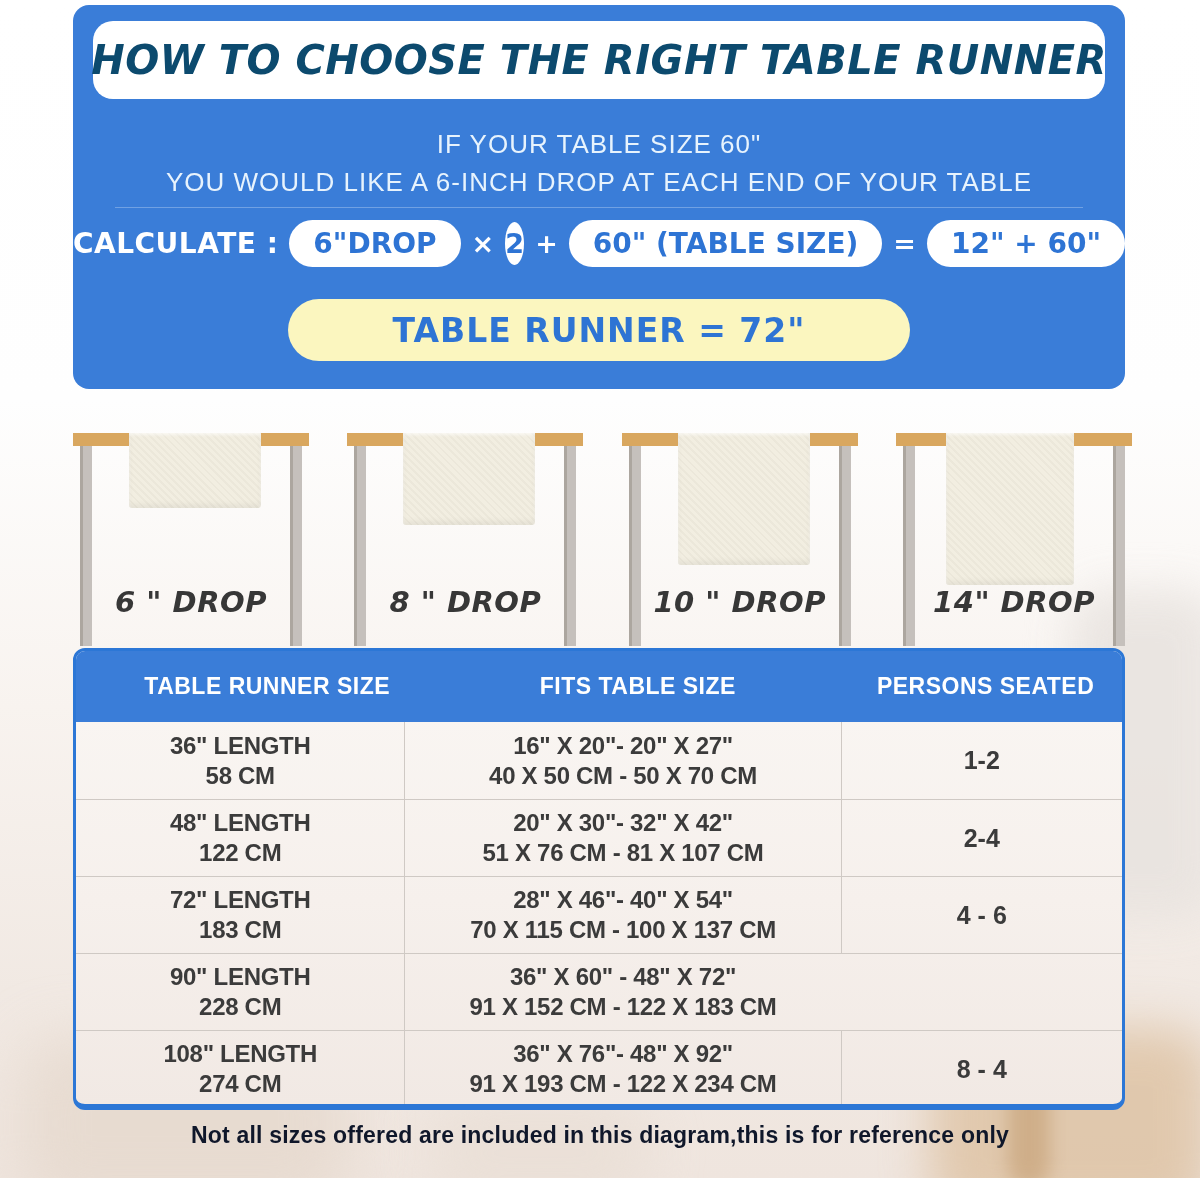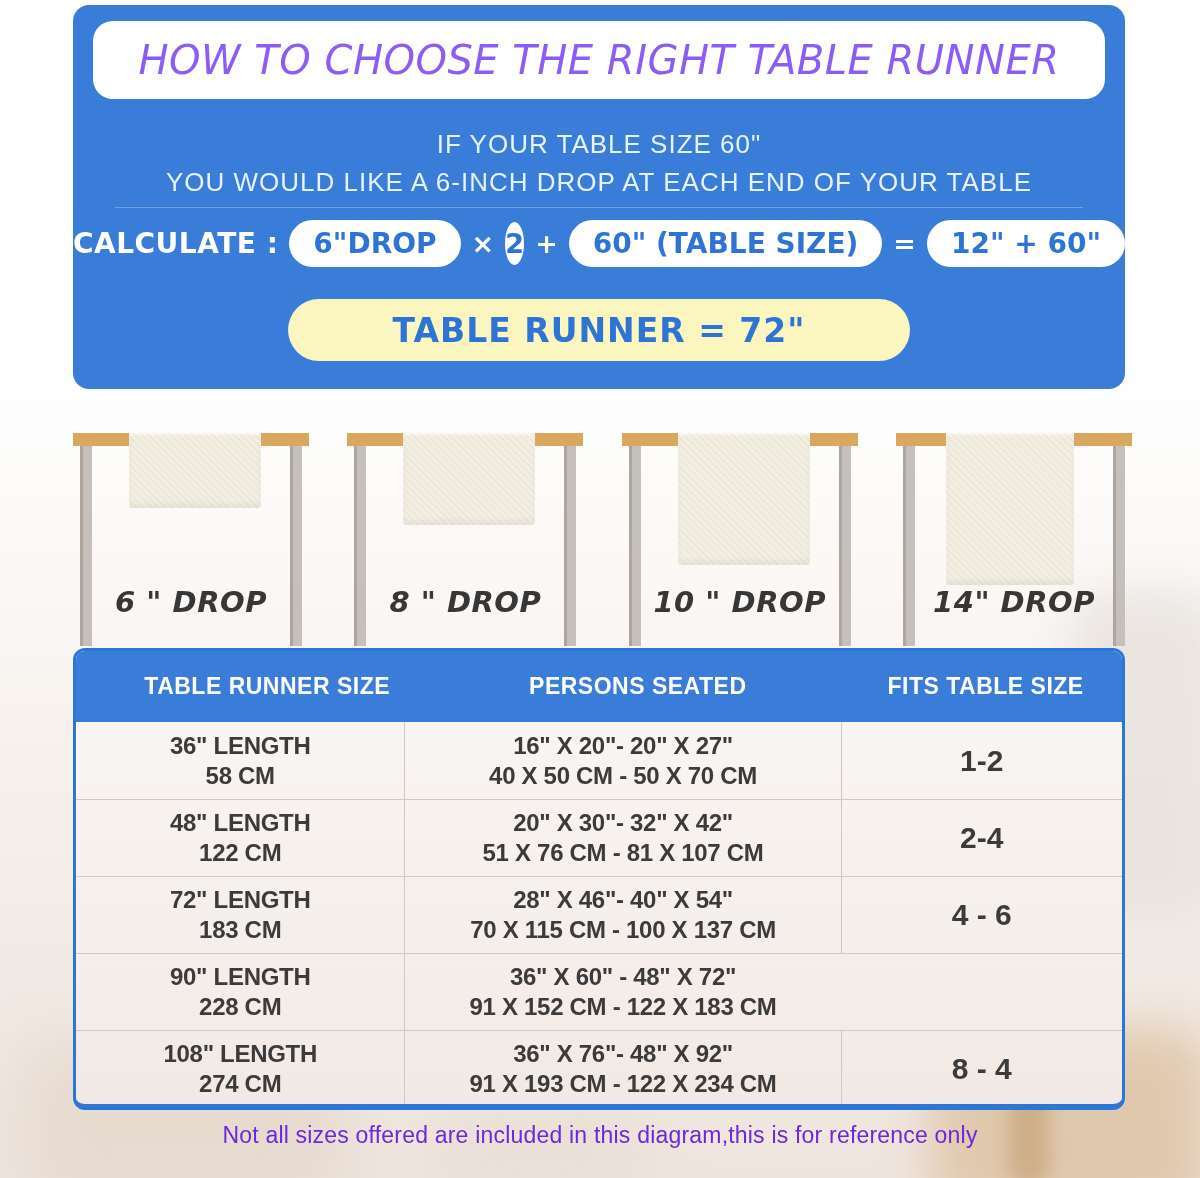--- a/index.html
+++ b/index.html
@@ -26,22 +26,22 @@
   .blob-b{left:20px;bottom:-30px;width:330px;height:170px;background:#e2d4c7;filter:blur(30px);opacity:.6;}
   .blob-c{right:-10px;bottom:-40px;width:280px;height:190px;background:#d2ab7c;filter:blur(24px);opacity:.5;}
   .blob-d{right:150px;bottom:-10px;width:42px;height:130px;background:#bb905f;filter:blur(9px);opacity:.45;}
   .blob-e{left:430px;bottom:-30px;width:220px;height:110px;background:#e7dcd2;filter:blur(26px);opacity:.55;}
 
   
   .banner{position:absolute;left:73px;top:5px;width:1052px;height:384px;
           background:var(--blue);border-radius:16px;}
   .title-box{position:absolute;left:20px;right:20px;top:16px;height:78px;background:#fff;
              border-radius:20px;display:flex;align-items:center;justify-content:center;}
-  .page-title{font-family:"DejaVu Sans",sans-serif;font-weight:normal;font-style:italic;
-              font-size:40px;color:#8b5cf6;letter-spacing:.5px;white-space:nowrap;}
+  .page-title{font-family:"DejaVu Sans",sans-serif;font-weight:bold;font-style:italic;
+              font-size:40px;color:#0c4a6e;letter-spacing:.5px;white-space:nowrap;}
   .subtitle{position:absolute;left:0;width:100%;text-align:center;color:#e7f3fd;
             font-size:26px;letter-spacing:1px;white-space:nowrap;}
   .subtitle-1{top:124px;}
   .subtitle-2{top:162px;}
   .banner-divider{position:absolute;left:4%;width:92%;top:202px;height:1px;
                   background:rgba(255,255,255,.28);}
   .calc-row{position:absolute;left:0;right:0;top:212px;height:52px;display:flex;
             align-items:center;justify-content:center;gap:11px;}
   .calc-label{color:#fff;font-family:"DejaVu Sans",sans-serif;font-weight:bold;font-size:28px;
               letter-spacing:.5px;white-space:nowrap;}
@@ -82,25 +82,25 @@
               overflow:hidden;background:linear-gradient(180deg,#faf7f4 0%,#f6f0ec 55%,#f1e9e4 100%);}
   .chart-header{height:71px;background:var(--blue);display:grid;
                 grid-template-columns:31.4% 41.7% 26.9%;align-items:center;text-align:center;padding-left:32px;}
   .chart-header .hcell{color:#fff;font-weight:bold;font-size:23px;letter-spacing:.5px;}
   .chart-row{display:grid;grid-template-columns:31.4% 41.7% 26.9%;height:77px;}
   .chart-row + .chart-row{border-top:1px solid #cfc9c4;}
   .cell{display:flex;flex-direction:column;align-items:center;justify-content:center;}
   .cell + .cell{border-left:1px solid #cfc9c4;}
   .cell-line{font-weight:bold;font-size:24px;line-height:30px;color:var(--ink);
              letter-spacing:-.3px;white-space:nowrap;}
-  .persons-line{font-weight:bold;font-size:30px;color:var(--ink);}
+  .persons-line{font-weight:bold;font-size:25px;color:var(--ink);}
 
   
   .footer-note{position:absolute;left:0;top:1122px;width:100%;text-align:center;
-               font-weight:normal;font-size:23px;color:#6d28d9;letter-spacing:.2px;}
+               font-weight:bold;font-size:23px;color:#0f172a;letter-spacing:.2px;}
 </style>
 </head>
 <body>
 
 <div class="stage">
 
   <div class="bg">
     <div class="blob blob-a"></div>
     <div class="blob blob-b"></div>
     <div class="blob blob-c"></div>
@@ -162,22 +162,22 @@
       <div class="leg leg-right"></div>
       <div class="runner"></div>
       <div class="drop-label">14" DROP</div>
     </div>
 
   </div>
 
   <div class="size-chart">
     <div class="chart-header">
       <div class="hcell">TABLE RUNNER SIZE</div>
+      <div class="hcell">FITS TABLE SIZE</div>
       <div class="hcell">PERSONS SEATED</div>
-      <div class="hcell">FITS TABLE SIZE</div>
     </div>
 
     <div class="chart-row">
       <div class="cell">
         <div class="cell-line">36" LENGTH</div>
         <div class="cell-line">58 CM</div>
       </div>
       <div class="cell">
         <div class="cell-line">16" X 20"- 20" X 27"</div>
         <div class="cell-line">40 X 50 CM - 50 X 70 CM</div>

